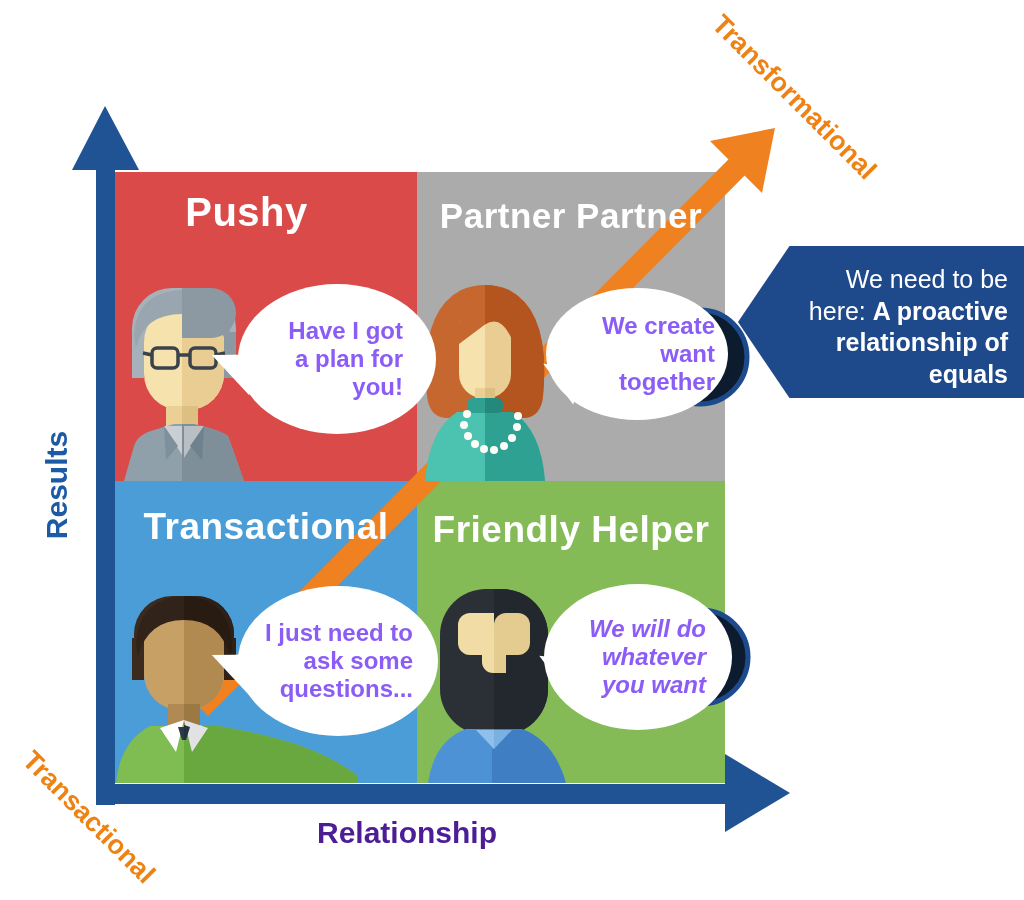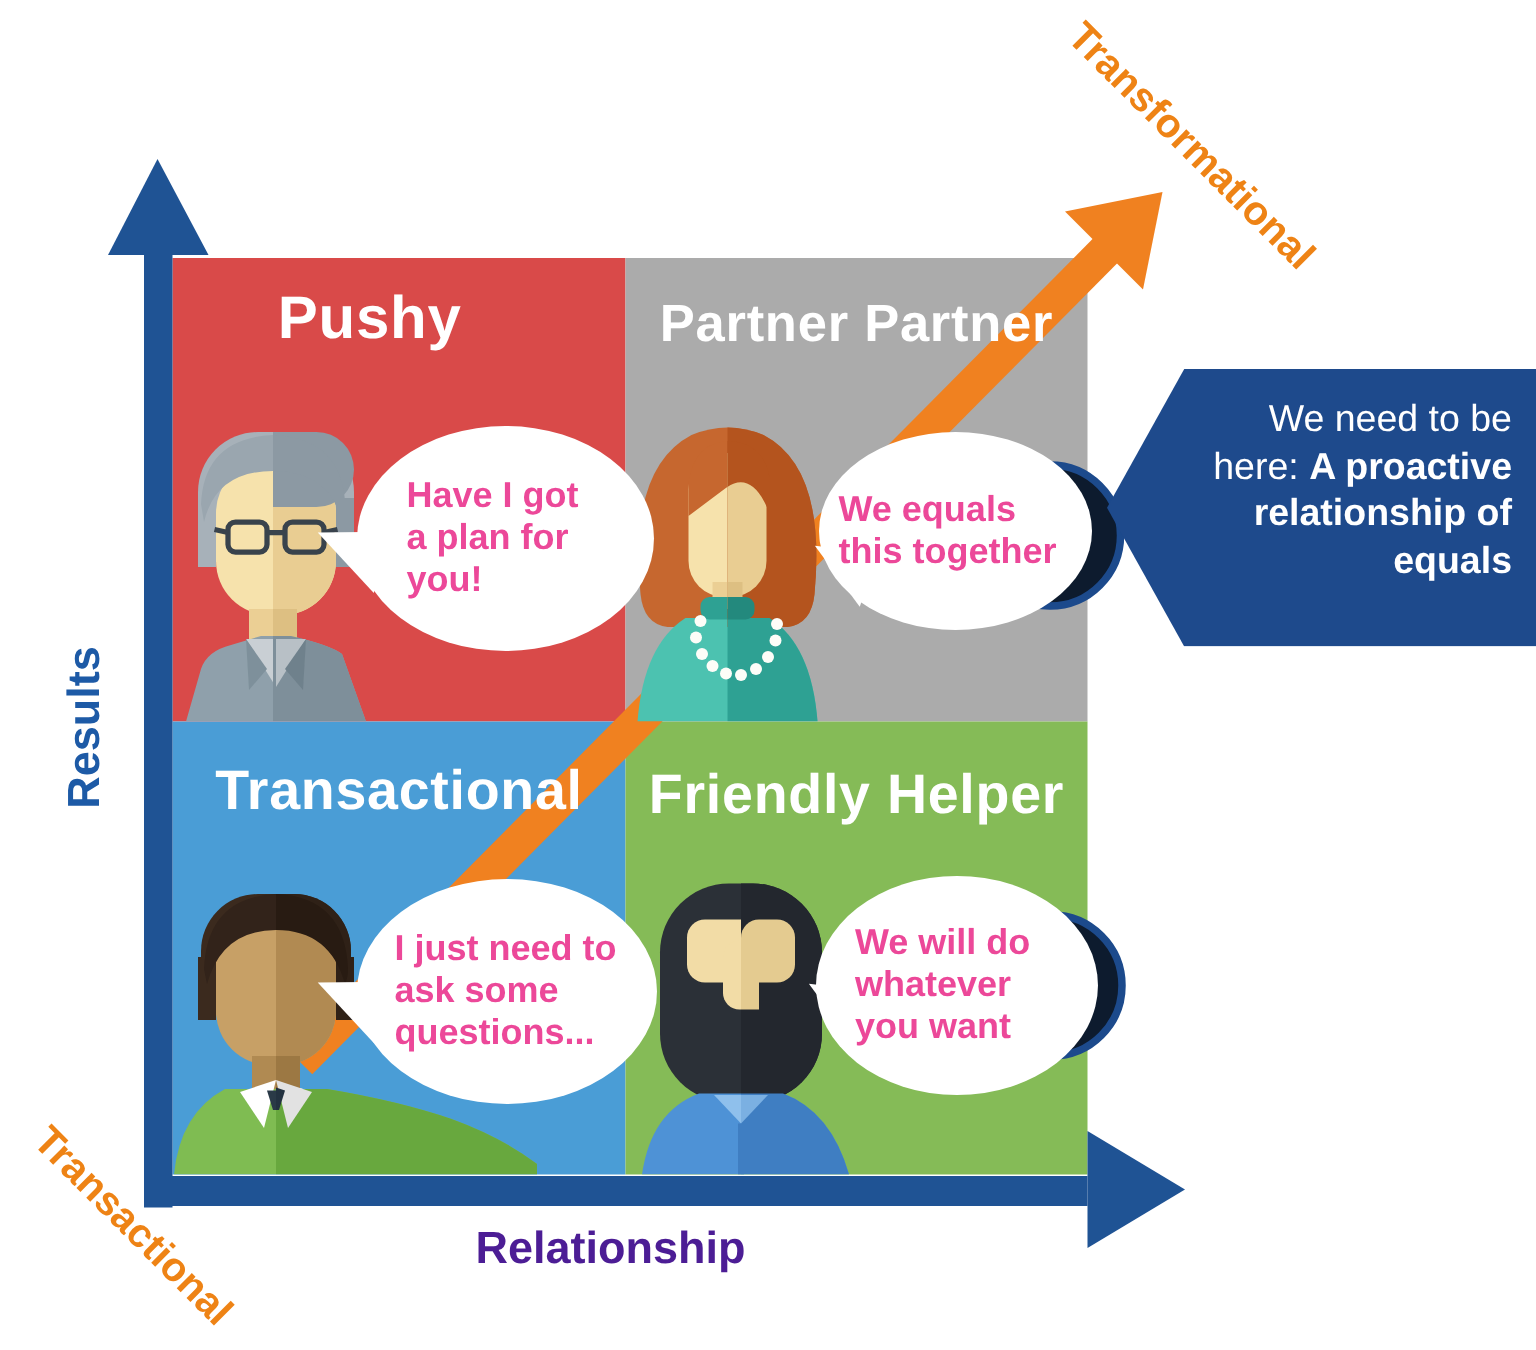--- a/index.html
+++ b/index.html
@@ -9,23 +9,23 @@
   .quad{z-index:1;}
   .quad-title{z-index:4;text-align:center;font-weight:700;color:#ffffff;letter-spacing:.5px;}
   .t-pushy{left:115px;top:190px;width:263px;font-size:40px;}
   .t-bp{left:417px;top:196px;width:308px;font-size:35px;}
   .t-admin{left:115px;top:506px;width:302px;font-size:37px;}
   .t-fh{left:417px;top:509px;width:308px;font-size:37px;}
   svg.layer{position:absolute;left:0;top:0;z-index:2;}
   svg.avatar{position:absolute;z-index:3;}
   svg.circles{position:absolute;left:0;top:0;z-index:4;}
   .bubble{z-index:5;background:#ffffff;border-radius:50%;display:flex;align-items:center;justify-content:center;
-          text-align:left;font-weight:700;color:#ec4899;font-size:24px;line-height:1.16;}
+          text-align:right;font-weight:700;color:#8b5cf6;font-size:24px;line-height:1.16;}
   .tail{z-index:5;width:0;height:0;border-style:solid;border-color:transparent;}
-  .callout{left:738px;top:246px;width:286px;height:185px;z-index:6;color:#ffffff;
+  .callout{left:738px;top:246px;width:286px;height:152px;z-index:6;color:#ffffff;
            clip-path:polygon(18% 0,100% 0,100% 100%,18% 100%,0 50%);
            box-sizing:border-box;padding:18px 16px 0 56px;text-align:right;
            font-size:25px;line-height:1.26;}
   .callout b{font-weight:700;}
   .axis-label{z-index:6;font-weight:700;font-size:30px;}
   .diag-label{z-index:6;font-weight:700;font-size:27px;text-align:center;}
   .lbl-results{left:0px;top:468px;width:114px;text-align:center;transform:rotate(-90deg);}
   .lbl-relationship{left:317px;top:816px;}
   .lbl-transformational{left:664px;top:82px;width:260px;transform:rotate(45deg);}
   .lbl-transactional{left:-14px;top:802px;width:205px;transform:rotate(45deg);}
@@ -192,27 +192,27 @@
 
   <svg class="circles" width="1024" height="900">
     <circle cx="700" cy="357" r="47" fill="#0D1B2E" stroke="#1C4A8C" stroke-width="5"></circle>
     <circle cx="701" cy="657" r="47" fill="#0D1B2E" stroke="#1C4A8C" stroke-width="5"></circle>
   </svg>
 
   <div class="abs tail" style="left:206px;top:348px;border-top-width:12px;border-bottom-width:30px;border-right:46px solid #fff;transform:rotate(14deg);"></div>
   <div class="abs bubble" style="left:238px;top:284px;width:198px;height:150px;padding:0 33px;box-sizing:content-box;width:132px;">Have I got a plan for you!</div>
 
   <div class="abs tail" style="left:536px;top:360px;border-top-width:10px;border-bottom-width:28px;border-right:42px solid #fff;transform:rotate(20deg);"></div>
-  <div class="abs bubble" style="left:546px;top:288px;height:132px;padding:0 13px;width:156px;">We equals this together</div>
+  <div class="abs bubble" style="left:546px;top:288px;height:132px;padding:0 13px;width:156px;">We create want together</div>
 
   <div class="abs tail" style="left:206px;top:648px;border-top-width:12px;border-bottom-width:30px;border-right:46px solid #fff;transform:rotate(14deg);"></div>
   <div class="abs bubble" style="left:238px;top:586px;height:150px;padding:0 25px;width:150px;">I just need to ask some questions...</div>
 
   <div class="abs tail" style="left:532px;top:652px;border-top-width:10px;border-bottom-width:28px;border-right:42px solid #fff;transform:rotate(20deg);"></div>
-  <div class="abs bubble" style="left:544px;top:584px;height:146px;padding:0 26px;width:136px;">We will do whatever you want</div>
+  <div class="abs bubble" style="left:544px;top:584px;height:146px;padding:0 26px;width:136px;font-style:italic;">We will do whatever you want</div>
 
   <div class="abs callout" style="background-color: rgb(30, 74, 140);">
     <span>We need to be here: </span><b>A proactive relationship of equals</b>
   </div>
 
   <div class="abs axis-label lbl-results" style="color: rgb(29, 90, 166);">Results</div>
   <div class="abs axis-label lbl-relationship" style="color: #4c1d95;">Relationship</div>
   <div class="abs diag-label lbl-transformational" style="color: rgb(238, 131, 21);">Transformational</div>
   <div class="abs diag-label lbl-transactional" style="color: rgb(238, 131, 21);">Transactional</div>
 

